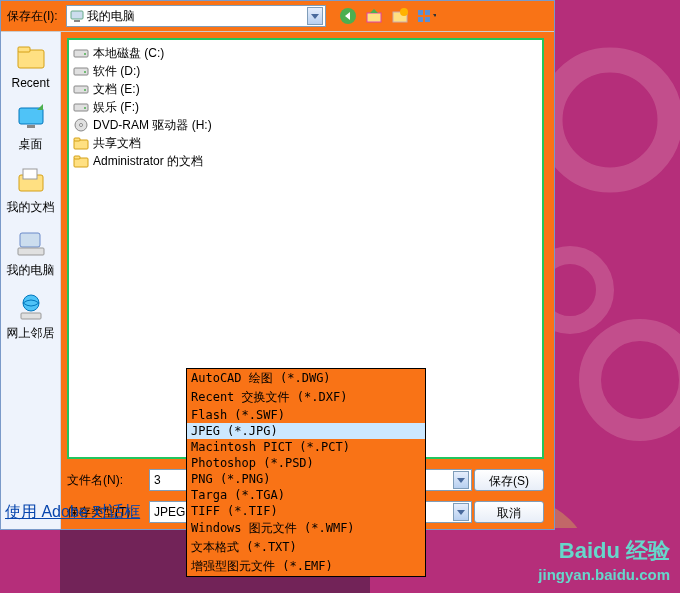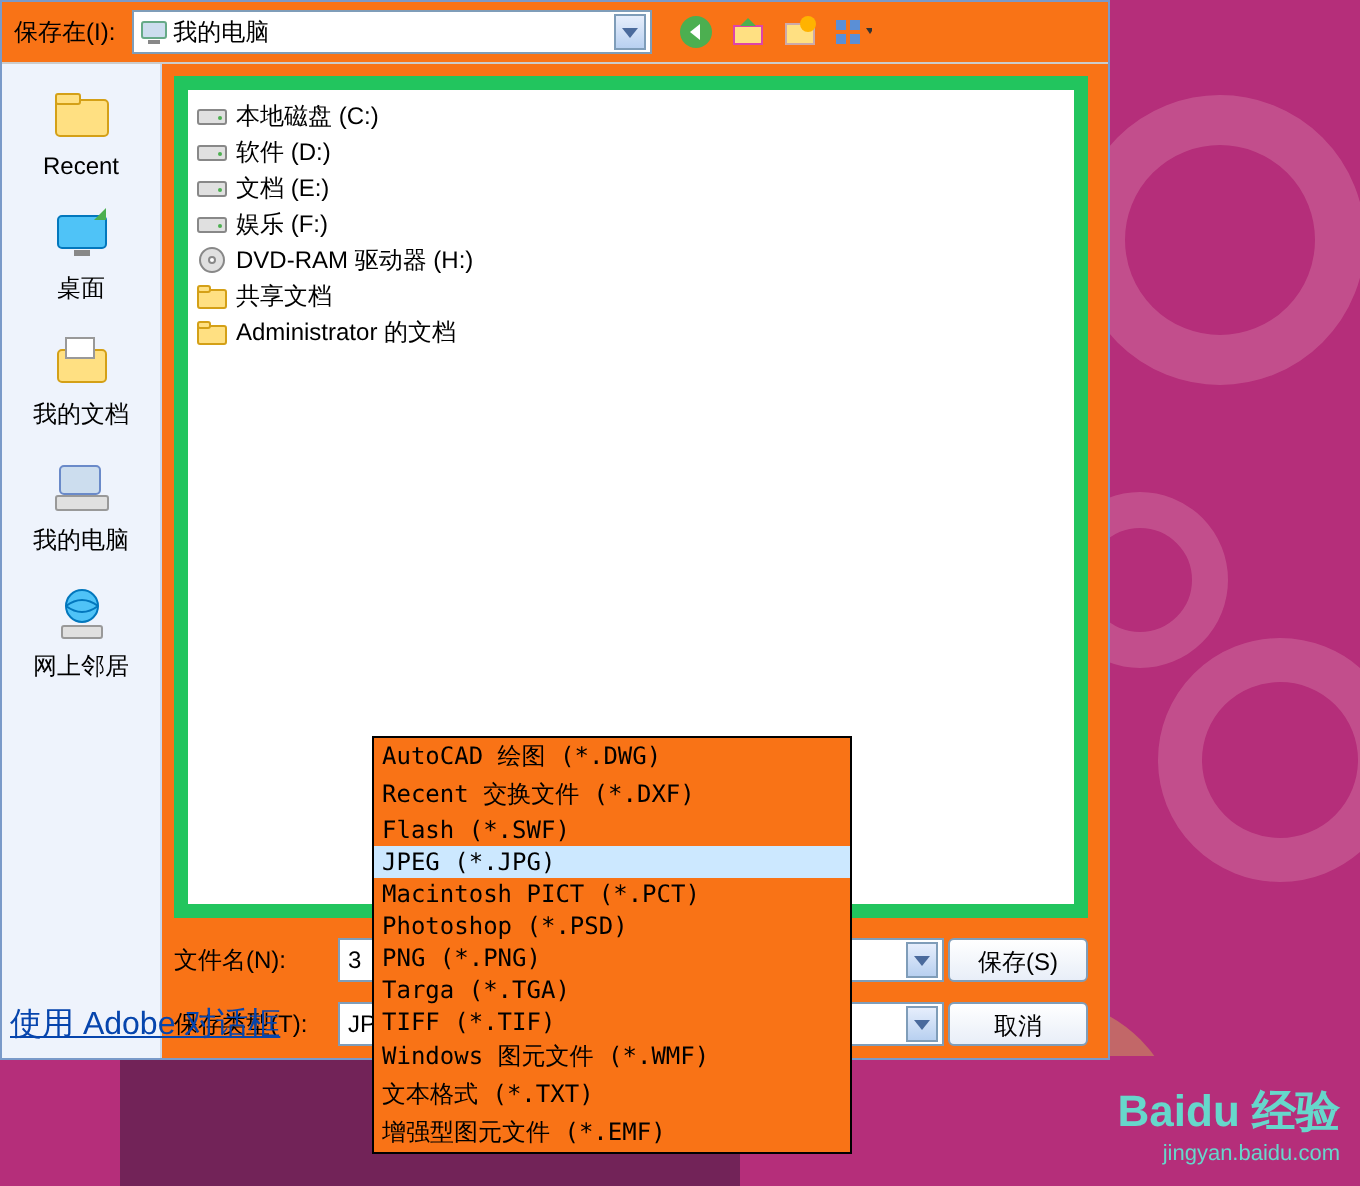--- a/index.html
+++ b/index.html
@@ -8,39 +8,39 @@
 .dialog { position: absolute; left: 0; top: 0; width: 555px; height: 530px; background: #f97316; border: 1px solid #7a9ac9; display: flex; flex-direction: column; }
 .toolbar-row { display: flex; align-items: center; padding: 4px 6px; gap: 4px; border-bottom: 1px solid #ccc; }
 .toolbar-row .lbl { white-space: nowrap; margin-right: 4px; }
 .combo { display: flex; align-items: center; border: 1px solid #7f9db9; background: #fff; height: 22px; padding: 0 2px; }
 .combo .txt { flex: 1; padding-left: 2px; }
 .combo .arrow { width: 16px; height: 18px; background: linear-gradient(#e6eefc,#b8d0f0); border: 1px solid #7f9db9; display: flex; align-items: center; justify-content: center; }
 .combo .arrow::after { content: ""; border-left: 4px solid transparent; border-right: 4px solid transparent; border-top: 5px solid #4a6a9c; }
 .tool-icons { display: flex; align-items: center; gap: 6px; margin-left: 8px; }
 .tool-icon { width: 20px; height: 20px; display: flex; align-items: center; justify-content: center; cursor: pointer; }
 .body-area { display: flex; flex: 1; }
-.sidebar { width: 80px; background: #eef3fc; display: flex; flex-direction: column; align-items: center; padding-top: 8px; gap: 8px; border-right: 1px solid #c8d6ea; }
+.sidebar { width: 60px; background: #eef3fc; display: flex; flex-direction: column; align-items: center; padding-top: 8px; gap: 8px; border-right: 1px solid #c8d6ea; }
 .side-item { width: 60px; display: flex; flex-direction: column; align-items: center; gap: 2px; cursor: pointer; padding: 2px; }
 .side-item .icon-box { width: 32px; height: 32px; display: flex; align-items: center; justify-content: center; }
 .side-item .label { text-align: center; font-size: 12px; }
 .main-col { flex: 1; display: flex; flex-direction: column; padding: 6px 10px 6px 6px; }
-.file-list { flex: 1; border: 7px solid #22c55e; background: #fff; overflow: auto; padding: 4px; text-align: right; }
+.file-list { flex: 1; border: 2px solid #22c55e; background: #fff; overflow: auto; padding: 4px; text-align: right; }
 .file-row { display: flex; align-items: center; gap: 4px; height: 18px; cursor: pointer; }
 .file-row .fi { width: 16px; height: 16px; display: flex; align-items: center; justify-content: center; }
 .form-row { display: flex; align-items: center; margin-top: 10px; gap: 2px; }
 .form-row .flbl { width: 80px; }
 .form-row .fcombo { flex: 1; }
 .btn { width: 70px; height: 22px; border: 1px solid #7f9db9; background: linear-gradient(#fff,#e8eef8); border-radius: 3px; cursor: pointer; display: flex; align-items: flex-end; justify-content: center; }
 .dropdown-list { position: absolute; left: 186px; top: 368px; width: 240px; background: #f97316; border: 1px solid #000; z-index: 10; font-family: "SimSun", monospace; }
 .dropdown-list .opt { padding: 1px 4px; cursor: pointer; white-space: nowrap; }
 .dropdown-list .opt.selected { background: #cce8ff; }
 .adobe-link { position: absolute; left: 4px; bottom: 6px; color: #0645ad; text-decoration: underline; cursor: pointer; font-size: 16px; }
 .watermark { position: absolute; right: 10px; bottom: 10px; color: #5eead4; text-align: right; opacity: 0.9; }
 .watermark .big { font-size: 22px; font-weight: bold; }
-.watermark .sub { font-size: 11px; }
+.watermark .sub { font-size: 15px; font-weight: bold; }
 svg { display: block; }
 </style>
 </head>
 <body>
 
 <div class="bg-pattern">
   <svg width="680" height="593" style="position:absolute;inset:0">
     <circle cx="610" cy="120" r="60" fill="none" stroke="#d67fa8" stroke-width="25" opacity="0.4"></circle>
     <circle cx="570" cy="290" r="35" fill="none" stroke="#d67fa8" stroke-width="18" opacity="0.4"></circle>
     <circle cx="640" cy="380" r="50" fill="none" stroke="#d67fa8" stroke-width="22" opacity="0.4"></circle>

